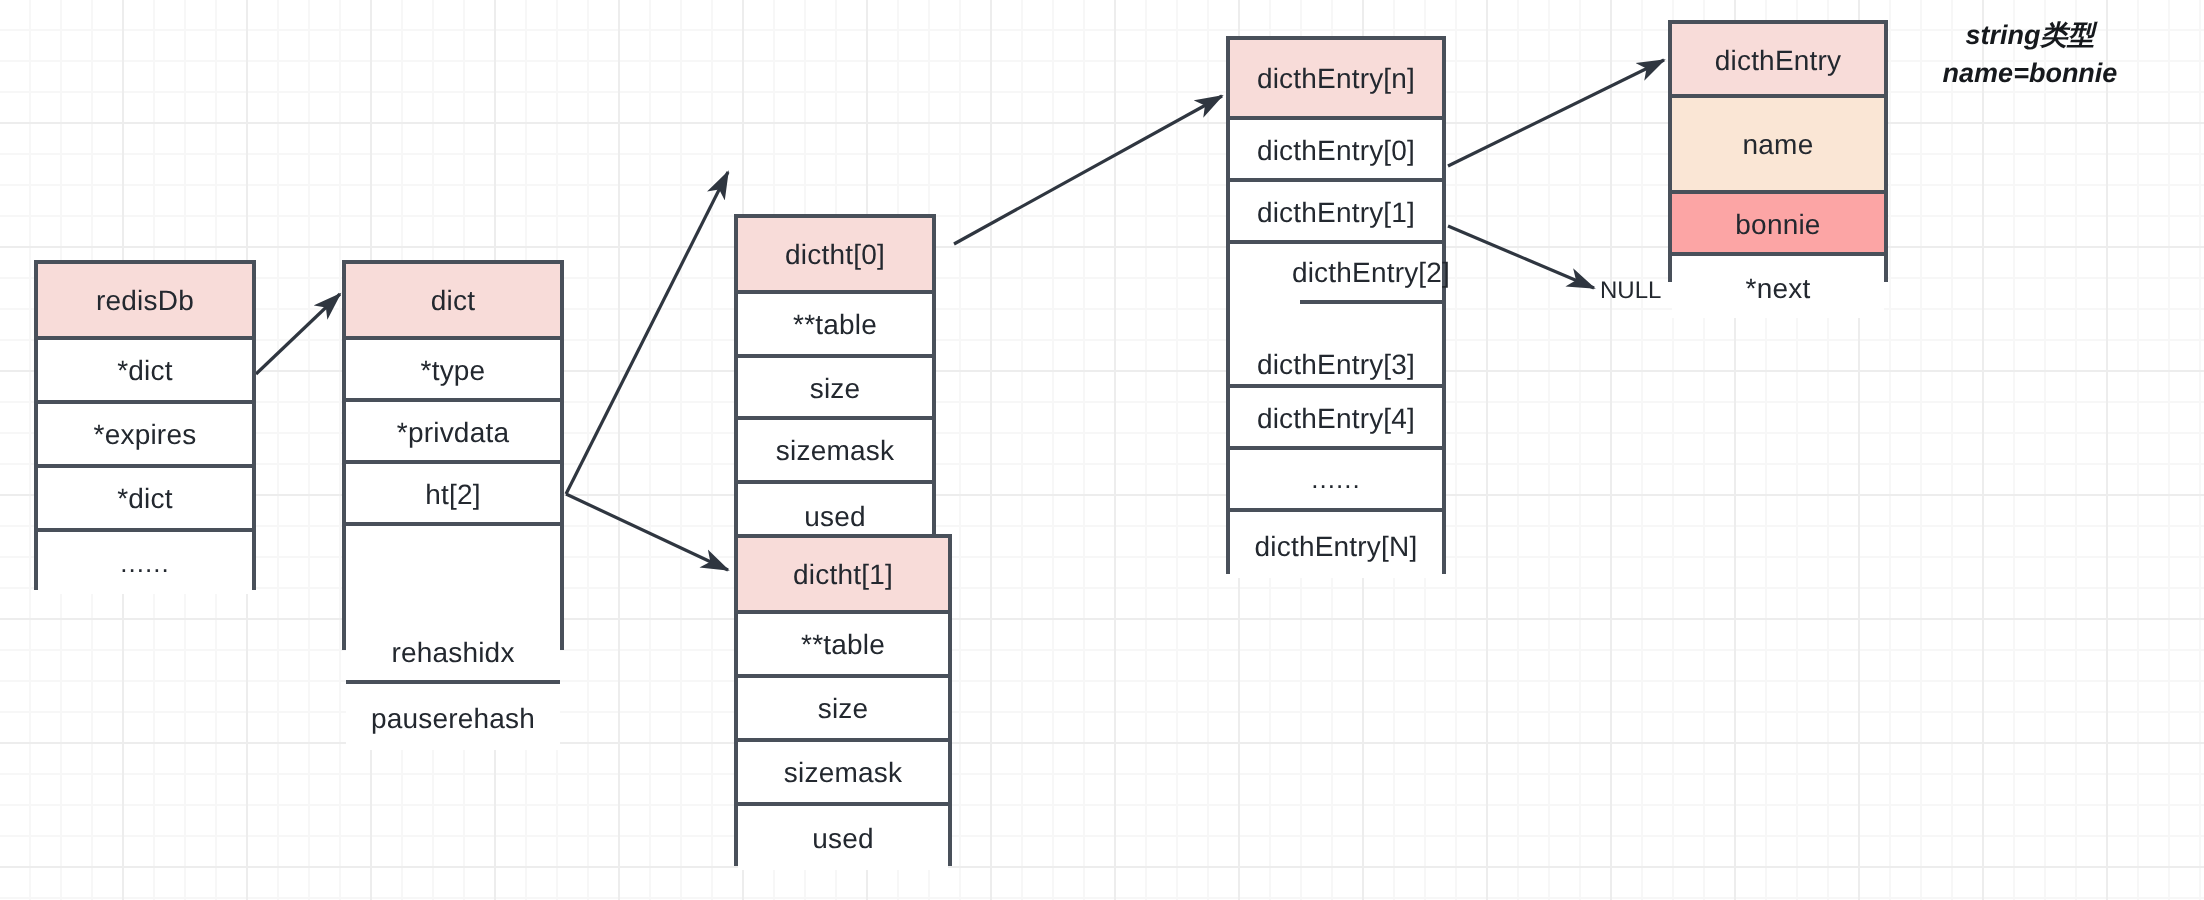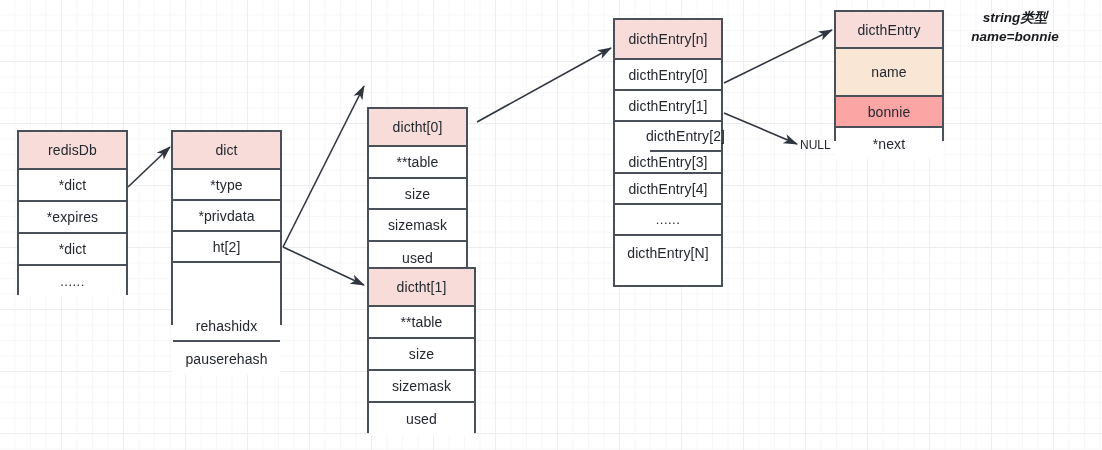--- a/index.html
+++ b/index.html
@@ -136,21 +136,21 @@
         <div class="cell" style="height: 32px;">**table</div>
         <div class="cell" style="height: 32px;">size</div>
         <div class="cell" style="height: 32px;">sizemask</div>
         <div class="cell" style="height: 32px;">used</div>
       </div>
       <div class="struct" style="left: 613px; top: 18px; width: 110px; height: 269px;">
         <div class="cell header" style="height: 40px;">dicthEntry[n]</div>
         <div class="cell" style="height: 31px;">dicthEntry[0]</div>
         <div class="cell" style="height: 31px;">dicthEntry[1]</div>
         <div class="cell" style="height: 30px; margin-left: 35px;">dicthEntry[2]</div>
-        <div class="cell" style="height: 22px;">dicthEntry[3]</div>
+        <div class="cell" style="height: 22px; margin-top: 20px;">dicthEntry[3]</div>
         <div class="cell" style="height: 31px;">dicthEntry[4]</div>
         <div class="cell dots" style="height: 31px;">......</div>
         <div class="cell" style="height: 33px;">dicthEntry[N]</div>
       </div>
       <div class="struct" style="left: 834px; top: 10px; width: 110px; height: 131px;">
         <div class="cell header" style="height: 37px;">dicthEntry</div>
         <div class="cell peach" style="height: 48px;">name</div>
         <div class="cell cream" style="height: 31px;">bonnie</div>
         <div class="cell" style="height: 31px;">*next</div>
       </div>

